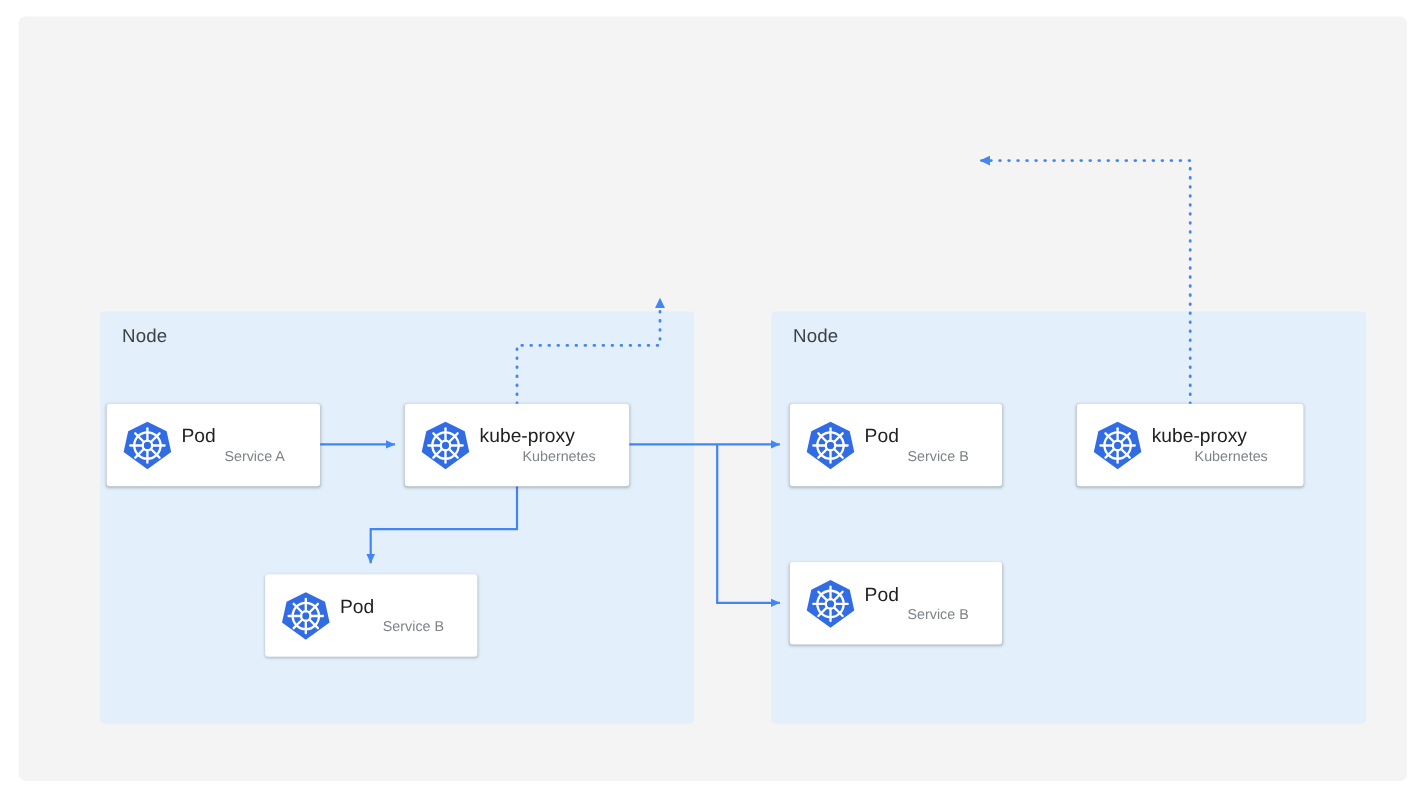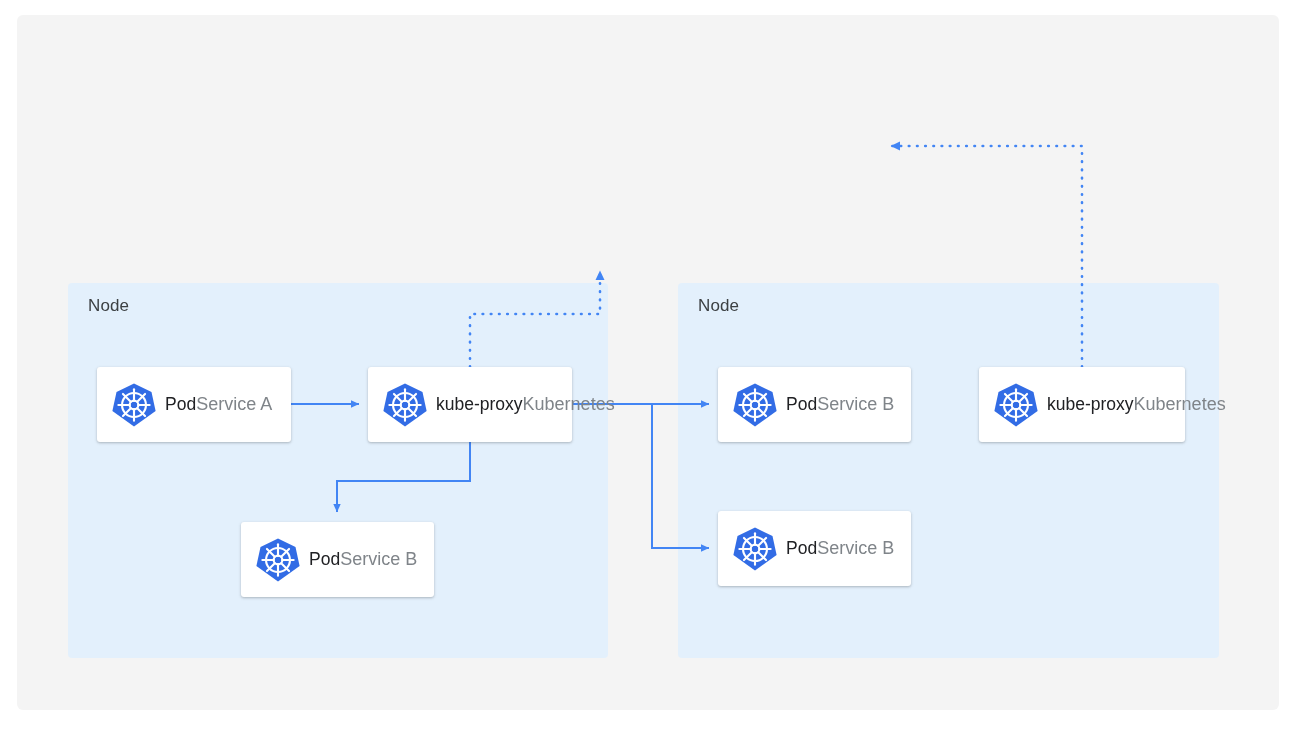--- a/index.html
+++ b/index.html
@@ -62,20 +62,21 @@
   }
   #yaml-code b {
     color: #5f6368;
     font-weight: bold;
   }
   
   .node-box {
     position: absolute;
     background: #e3f0fc;
     border-radius: 4px;
+    margin-left: 23px;
   }
   #node-left  { left: 68px;  top: 283px; width: 540px; height: 375px; }
   #node-right { left: 678px; top: 283px; width: 541px; height: 375px; }
   .node-label {
     position: absolute;
     left: 20px;
     top: 13px;
     font-size: 17px;
     color: #3c4043;
     letter-spacing: 0.1px;
@@ -92,32 +93,34 @@
   }
   .card .k8s-logo {
     flex: 0 0 auto;
     width: 46px;
     height: 46px;
     margin-left: 14px;
     margin-right: 8px;
   }
   .card .card-text {
     display: flex;
+    flex-direction: column;
     justify-content: center;
     line-height: 1.26;
   }
   .card .card-title {
     font-size: 17.5px;
     color: #202124;
     white-space: nowrap;
   }
   .card .card-sub {
-    font-size: 18px;
+    font-size: 13px;
     color: #7f8489;
     white-space: nowrap;
+    margin-left: 39px;
   }
   
   #pod-a        { left: 97px;  top: 367px; width: 194px; height: 75px; }
   #kube-proxy-1 { left: 368px; top: 367px; width: 204px; height: 75px; }
   #pod-b-local  { left: 241px; top: 522px; width: 193px; height: 75px; }
   #pod-b-1      { left: 718px; top: 367px; width: 193px; height: 75px; }
   #pod-b-2      { left: 718px; top: 511px; width: 193px; height: 75px; }
   #kube-proxy-2 { left: 979px; top: 367px; width: 206px; height: 75px; }
 </style>
 </head>

